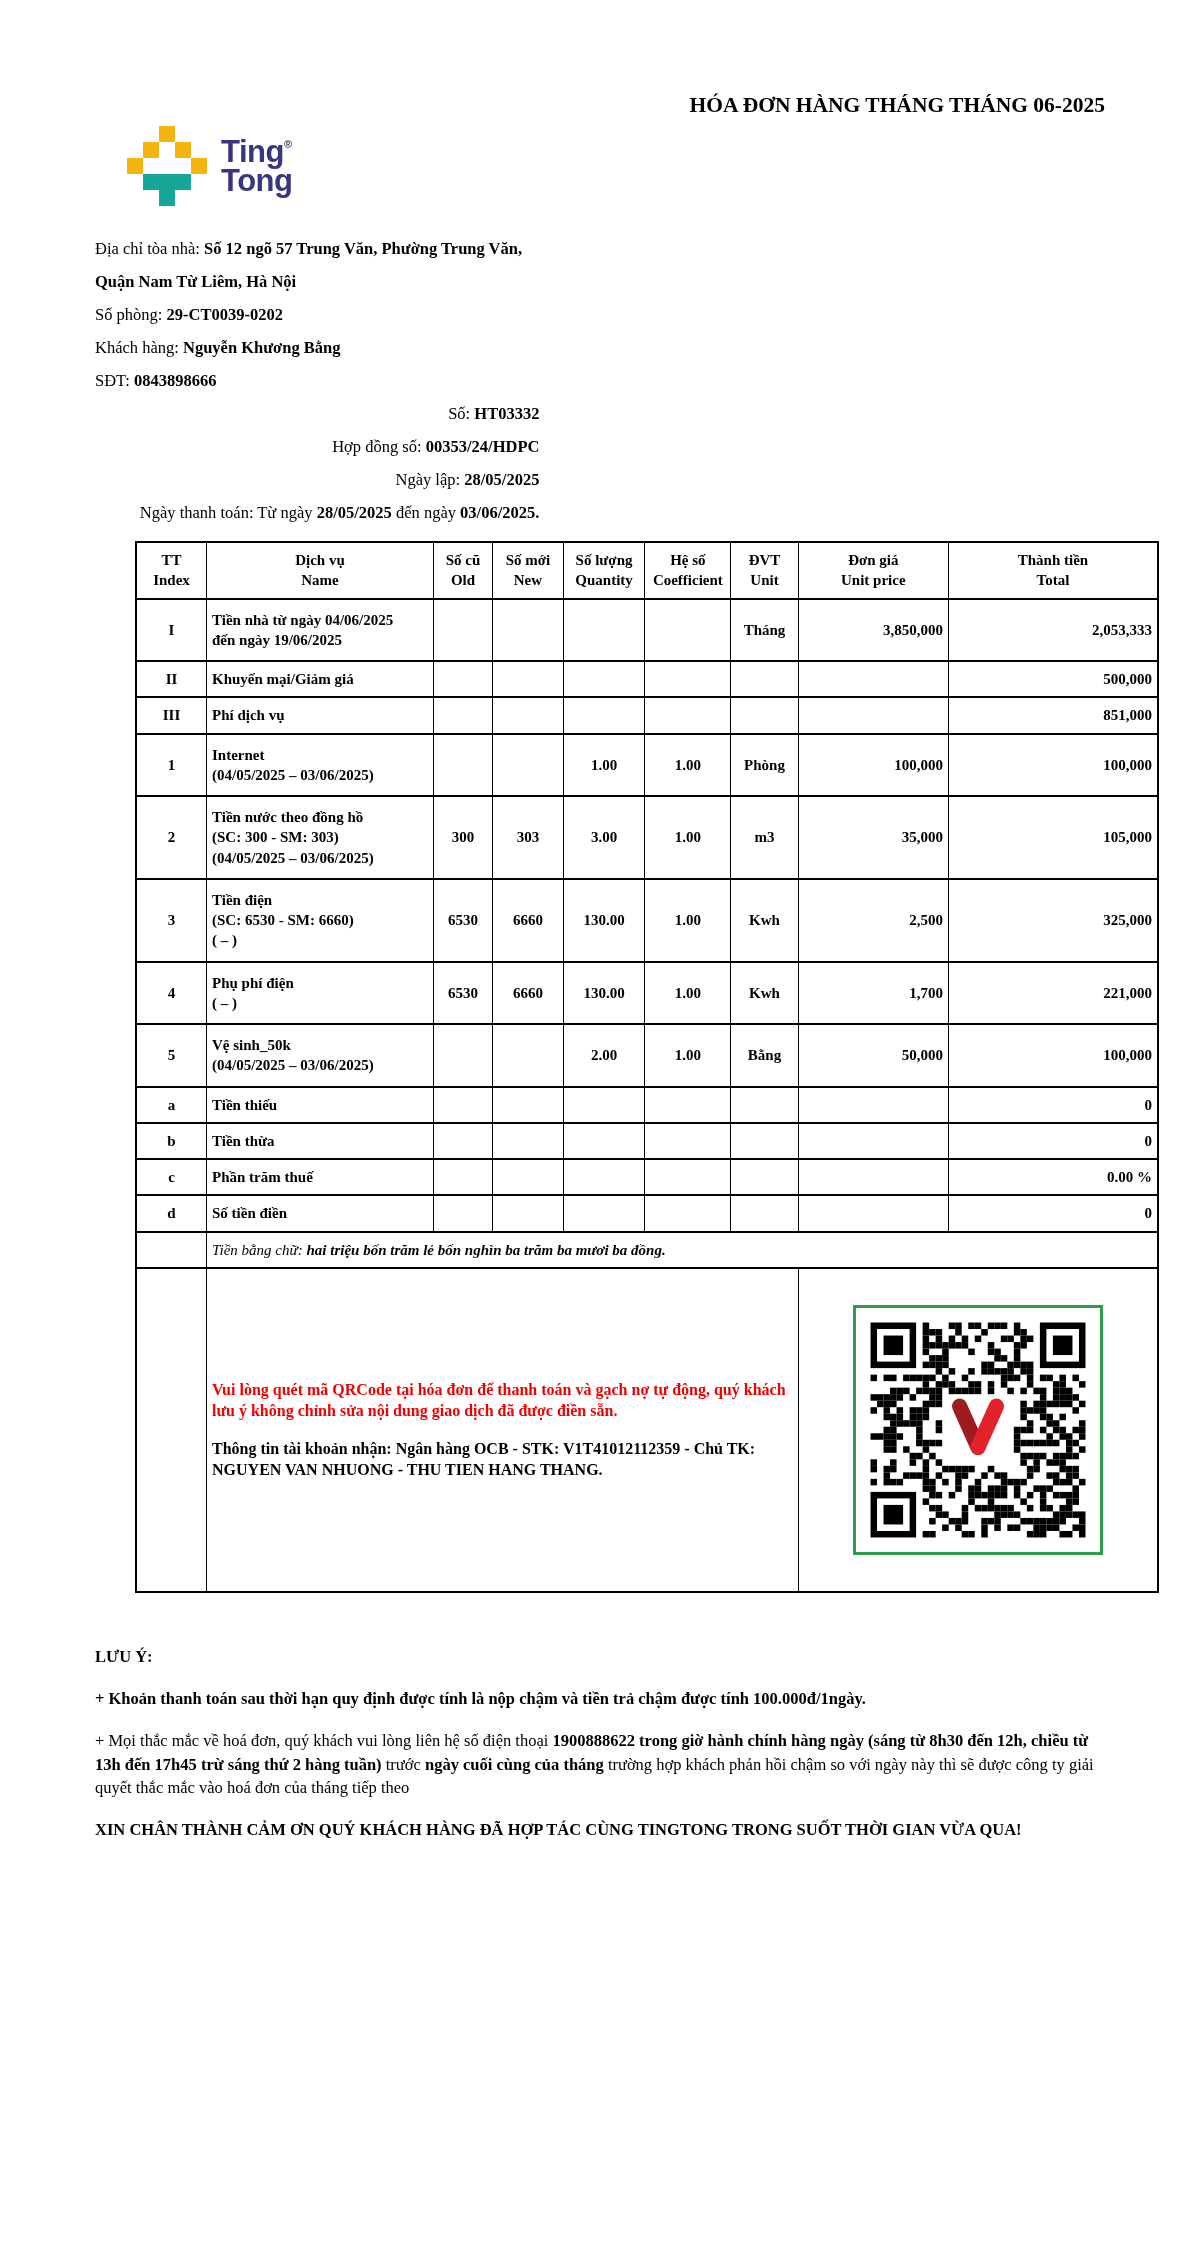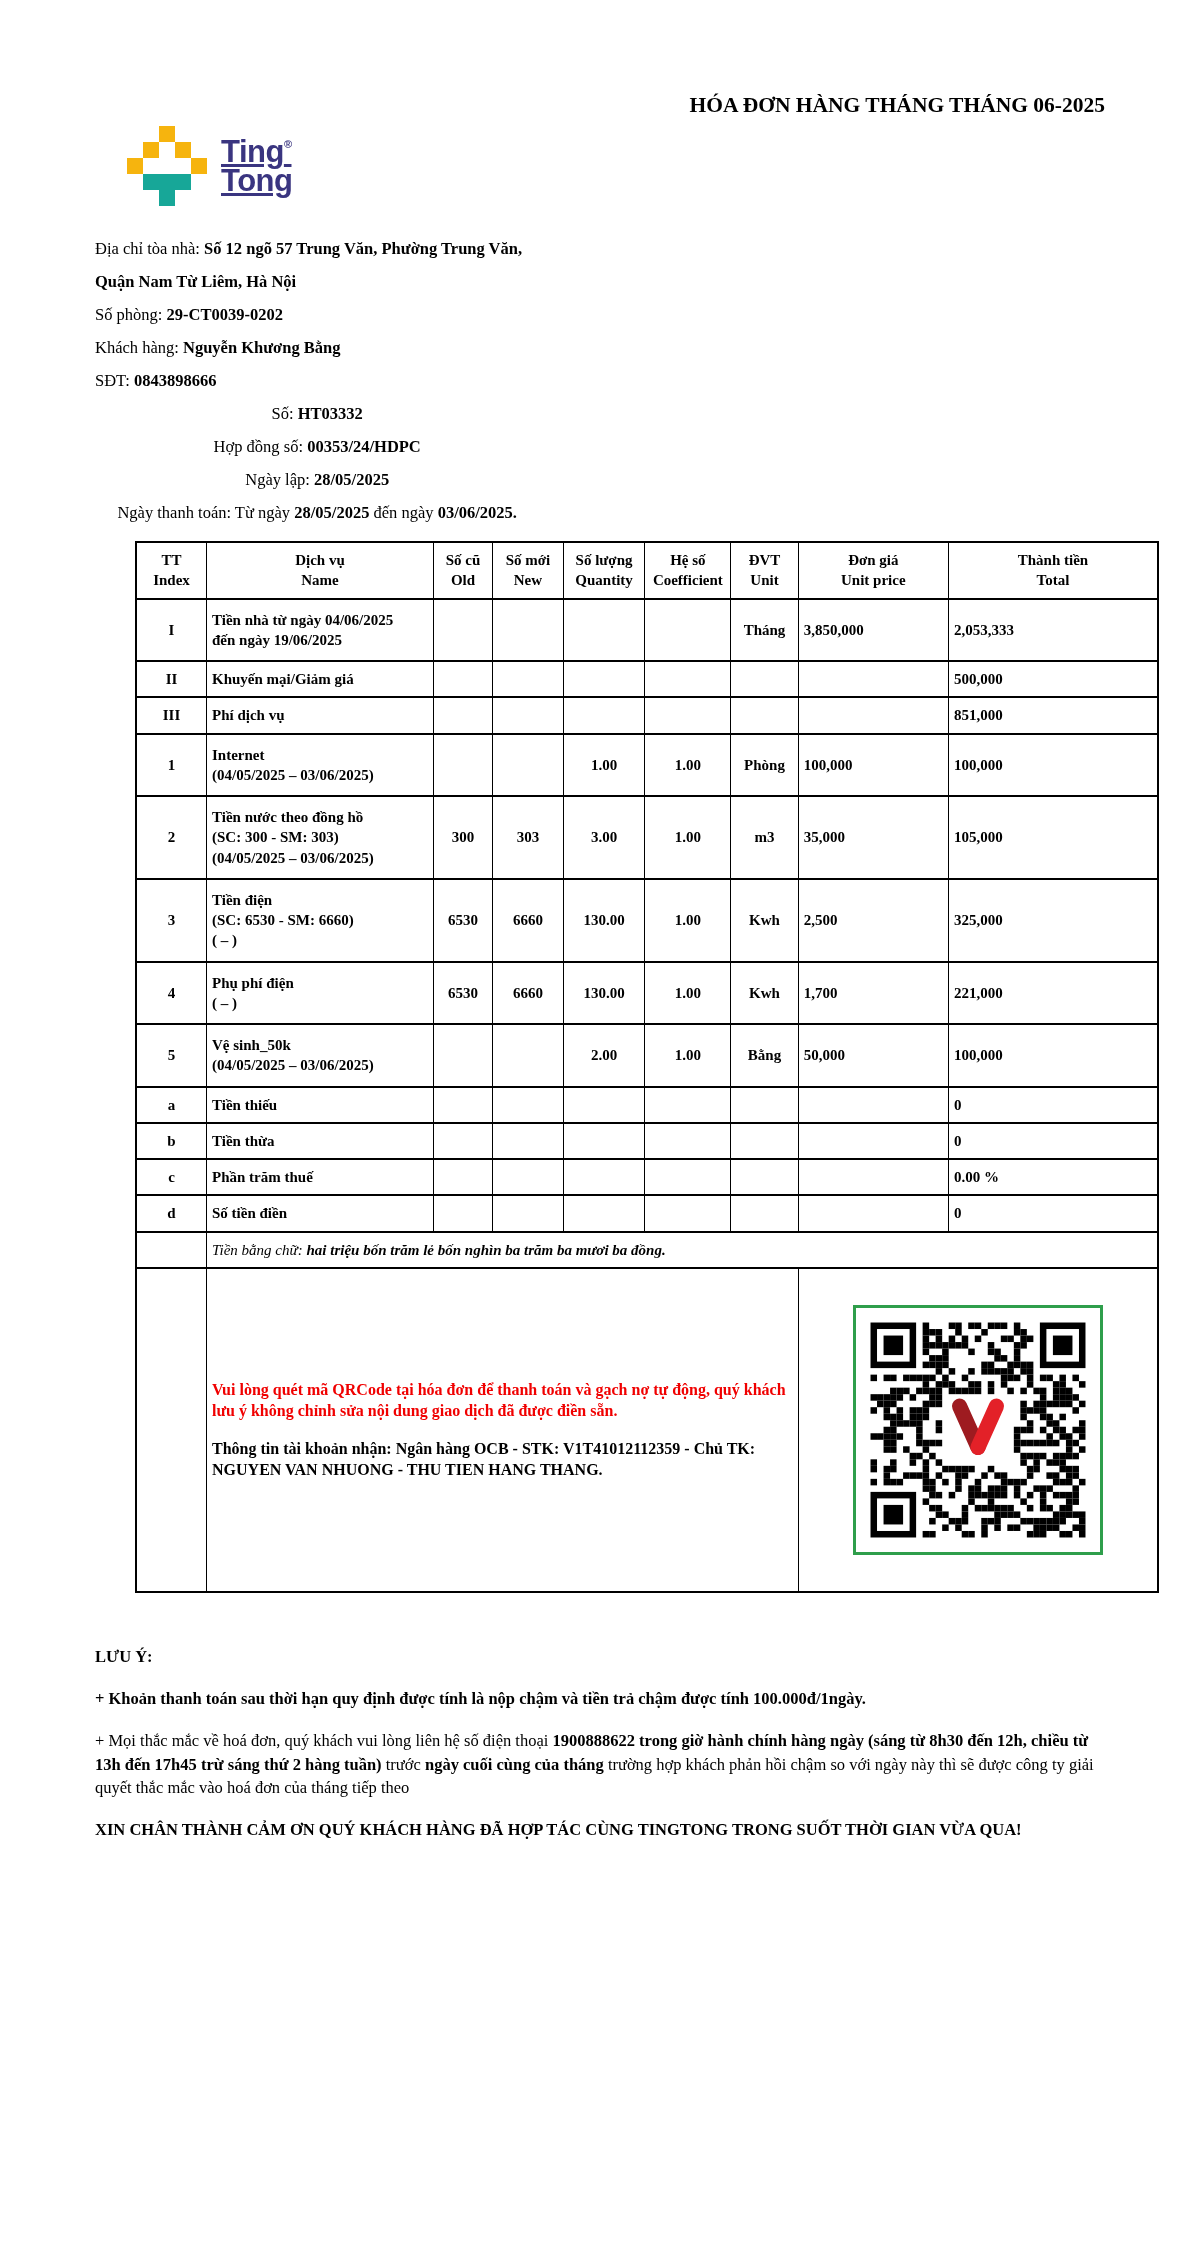--- a/index.html
+++ b/index.html
@@ -19,52 +19,52 @@
 
   
   .header{display:flex;justify-content:space-between;align-items:flex-start;}
   .logo{display:flex;align-items:center;gap:14px;margin-top:34px;margin-left:32px;}
   .logo-icon{display:grid;grid-template-columns:repeat(5,16px);grid-template-rows:repeat(5,16px);}
   .logo-icon div{width:16px;height:16px;}
   .logo-icon .y{background:var(--yellow);}
   .logo-icon .t{background:var(--teal);}
   .logo-text{
     font-family:"Liberation Sans","DejaVu Sans",sans-serif;
-    font-weight:bold;color:var(--navy);font-size:31px;line-height:0.94;letter-spacing:-0.5px;text-decoration:underline;
+    font-weight:bold;color:var(--navy);font-size:31px;line-height:0.94;letter-spacing:-0.5px;
   }
   .logo-text sup{font-size:11px;vertical-align:14px;}
   .doc-title{
     width:432px;text-align:right;font-weight:bold;font-size:21.5px;line-height:1.25;margin-top:0;
   }
 
   
   .info{display:flex;margin-top:26px;font-size:16.5px;flex-direction:column;}
   .info-left{width:56%;}
-  .info-right{width:44%;text-align:center;}
+  .info-right{width:44%;text-align:right;}
   .info-line{line-height:33px;white-space:nowrap;}
   .b{font-weight:bold;}
   .i{font-style:italic;}
   .bi{font-style:italic;font-weight:bold;}
   .red{color:var(--red);}
 
   
   table.invoice{
     border-collapse:collapse;margin-left:40px;margin-top:12px;width:1024px;table-layout:fixed;
     font-size:15px;
   }
   table.invoice th,table.invoice td{
     border:1.5px solid #000;border-top-width:2px;border-bottom-width:2px;
     vertical-align:middle;padding:7px 5px;font-weight:bold;line-height:1.35;
   }
   table.invoice{border:2px solid #000;}
   th{ text-align:center;}
   td.c-idx{text-align:center;}
   td.c-name{text-align:left;padding-left:10px;}
   td.c-old,td.c-new,td.c-qty,td.c-coef,td.c-unit{text-align:center;}
-  td.c-price,td.c-total{padding-right:12px;}
+  td.c-price,td.c-total{text-align:right;padding-right:12px;}
   tr.tall td{padding-top:10px;padding-bottom:10px;}
   td.words-cell{font-weight:normal;text-align:left;padding-left:14px;height:36px;}
   td.words-cell .i{font-weight:normal;}
   td.qr-text-cell{
     font-weight:normal;text-align:left;padding:20px 16px 20px 14px;font-size:16px;line-height:1.45;
     vertical-align:middle;height:324px;
   }
   td.qr-text-cell p{margin:0;}
   td.qr-text-cell p.qr-note{margin-bottom:16px;}
   td.qr-cell{text-align:center;vertical-align:middle;padding:4px;}

